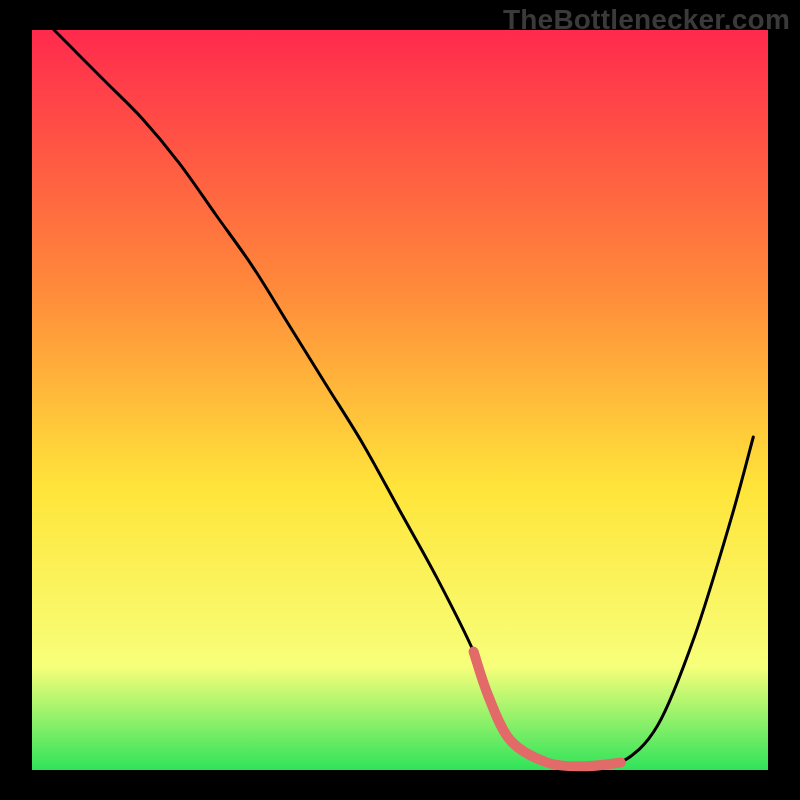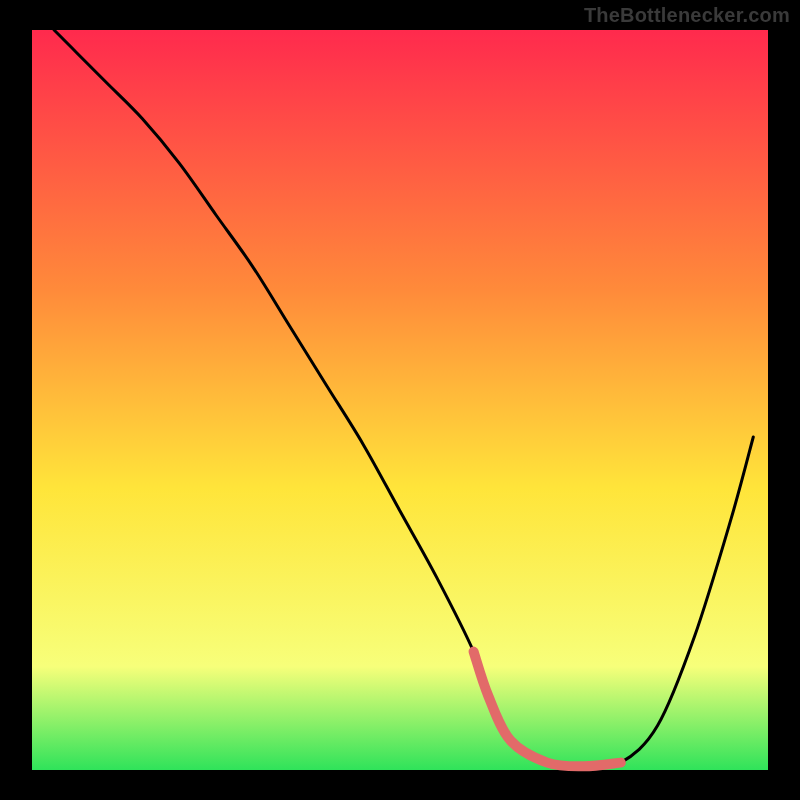--- a/index.html
+++ b/index.html
@@ -15,21 +15,21 @@
     position: relative;
     width: 800px;
     height: 800px;
     background: #000;
   }
   .watermark {
     position: absolute;
     top: 4px;
     right: 10px;
     color: #3a3a3a;
-    font-size: 20px;
+    font-size: 28px;
     font-weight: 600;
     letter-spacing: 0.2px;
     user-select: none;
   }
   
   svg { display: block; }
 </style>
 </head>
 <body>
 

